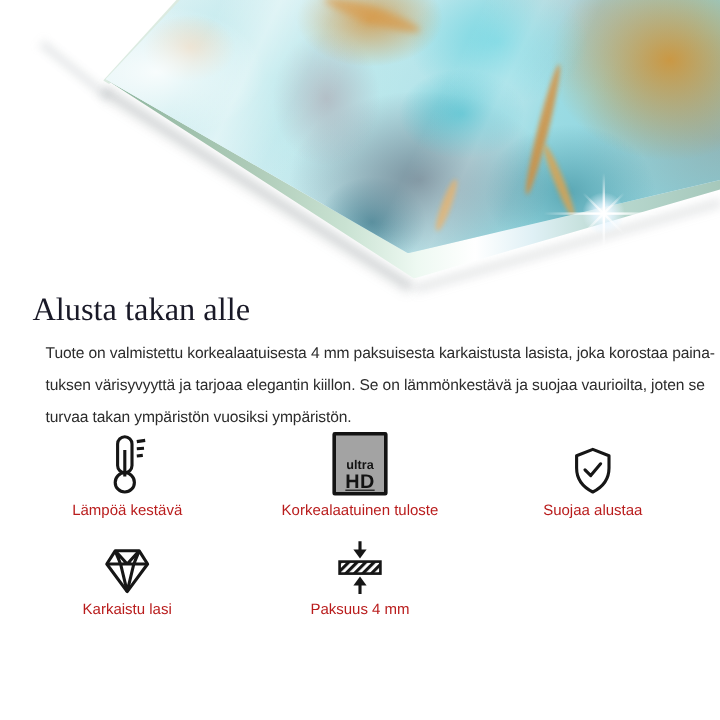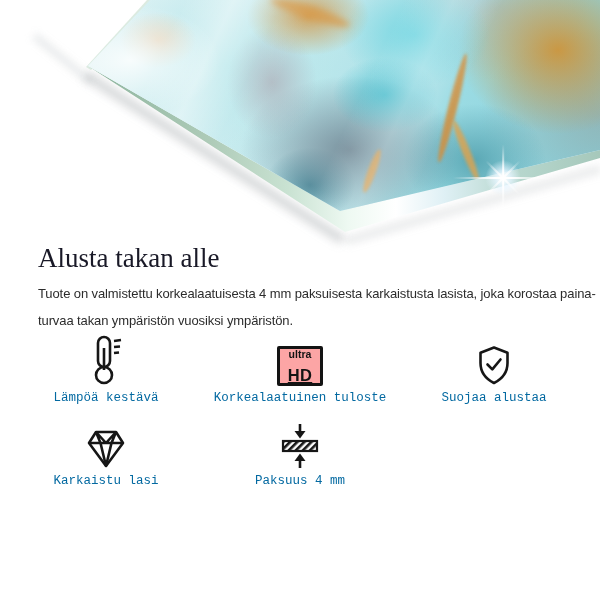--- a/index.html
+++ b/index.html
@@ -65,41 +65,41 @@
   .sparkle { position: absolute; left: 503px; top: 178px; width: 0; height: 0; }
   .sparkle .glow { position: absolute; left: -18px; top: -18px; width: 36px; height: 36px; border-radius: 50%;
                    background: radial-gradient(circle, rgba(255,255,255,1) 0%, rgba(230,245,255,0.8) 30%, transparent 70%); }
   .sparkle .ray  { position: absolute; background: linear-gradient(to right, transparent, #ffffff 42%, #ffffff 58%, transparent); }
   .sparkle .ray-h  { left: -50px; top: -1.2px; width: 100px; height: 2.4px; }
   .sparkle .ray-v  { left: -50px; top: -1.2px; width: 100px; height: 2.4px; transform: rotate(90deg) scaleX(0.68); }
   .sparkle .ray-d1 { left: -24px; top: -1px;   width: 48px;  height: 2px; transform: rotate(45deg); opacity: .8; }
   .sparkle .ray-d2 { left: -24px; top: -1px;   width: 48px;  height: 2px; transform: rotate(-45deg); opacity: .8; }
 
   
-  .title { margin: 6px 26px 0 38px; font-family: "Liberation Serif", serif;
+  .title { margin: 6px 26px 0 27px; font-family: "Liberation Serif", serif;
            font-size: 27px; line-height: 36px; font-weight: 400; color: #191927; }
   .title span { display: block; }
 
   .desc { margin: 4px 26px 0 38px; font-size: 13px; line-height: 27px;
           letter-spacing: -0.1px; color: #2c2c2c; }
   .desc div { white-space: nowrap; }
 
   
   .features { margin: 6px 0 0 9px; width: 582px; display: grid;
               grid-template-columns: 1fr 1fr 1fr; row-gap: 17px; }
   .feature { display: flex; flex-direction: column; align-items: center; }
   .icon-box { height: 46px; display: flex; align-items: flex-end; justify-content: center; }
-  .feature .label { margin-top: 4px; font-size: 12.5px; line-height: 16px; color: #0369a1; font-family: Liberation Mono, monospace; }
+  .feature .label { margin-top: 4px; font-size: 12.5px; line-height: 16px; color: #b91c1c; }
 
   .icon-stroke { fill: none; stroke: #161616; stroke-width: 2.6; }
   .icon-fill   { fill: #161616; stroke: none; }
 
-  .uhd-box { width: 46px; height: 40px; border: 3px solid #131313; border-radius: 2px;
-             display: flex; flex-direction: column; align-items: center; justify-content: space-between;
-             color: #131313; background: #fca5a5; }
+  .uhd-box { width: 46px; height: 53px; border: 3px solid #131313; border-radius: 2px;
+             display: flex; flex-direction: column; align-items: center; justify-content: flex-end;
+             color: #131313; background: #a3a3a3; }
   .uhd-top    { font-size: 10.5px; line-height: 11px; font-weight: 700; }
   .uhd-bottom { font-size: 16.5px; line-height: 16px; font-weight: 800; letter-spacing: .3px; text-decoration: underline; }
 </style>
 </head>
 <body>
 
 <div class="hero">
   <div class="shadow-strip shadow-streak"></div>
   <div class="shadow-strip shadow-left"></div>
   <div class="shadow-strip shadow-right"></div>
@@ -123,20 +123,21 @@
     <div class="ray ray-d2"></div>
   </div>
 </div>
 
 <h2 class="title">
   <span>Alusta takan alle</span>
 </h2>
 
 <div class="desc">
   <div>Tuote on valmistettu korkealaatuisesta 4 mm paksuisesta karkaistusta lasista, joka korostaa paina-</div>
+  <div>tuksen värisyvyyttä ja tarjoaa elegantin kiillon. Se on lämmönkestävä ja suojaa vaurioilta, joten se</div>
   <div>turvaa takan ympäristön vuosiksi ympäristön.</div>
 </div>
 
 <div class="features">
 
   <div class="feature">
     <div class="icon-box">
       <svg width="34" height="52" viewBox="0 0 34 52">
         <rect class="icon-stroke" x="9" y="3" width="12" height="30" rx="6"></rect>
         <circle class="icon-stroke" cx="15" cy="41" r="8"></circle>

